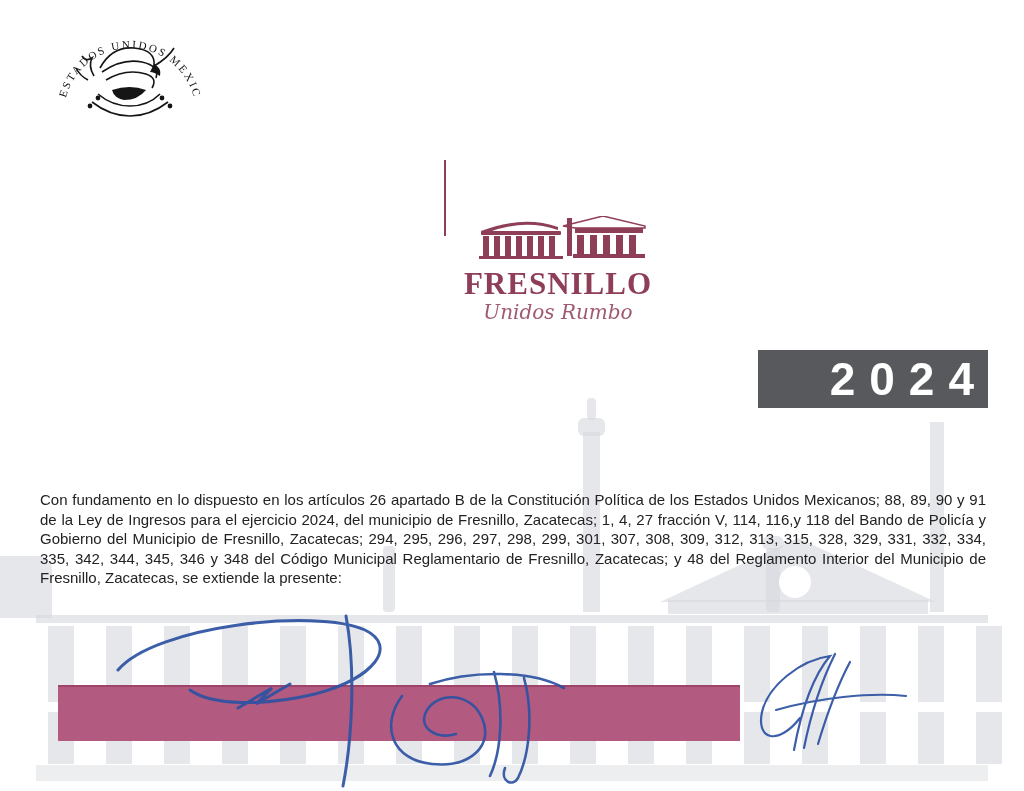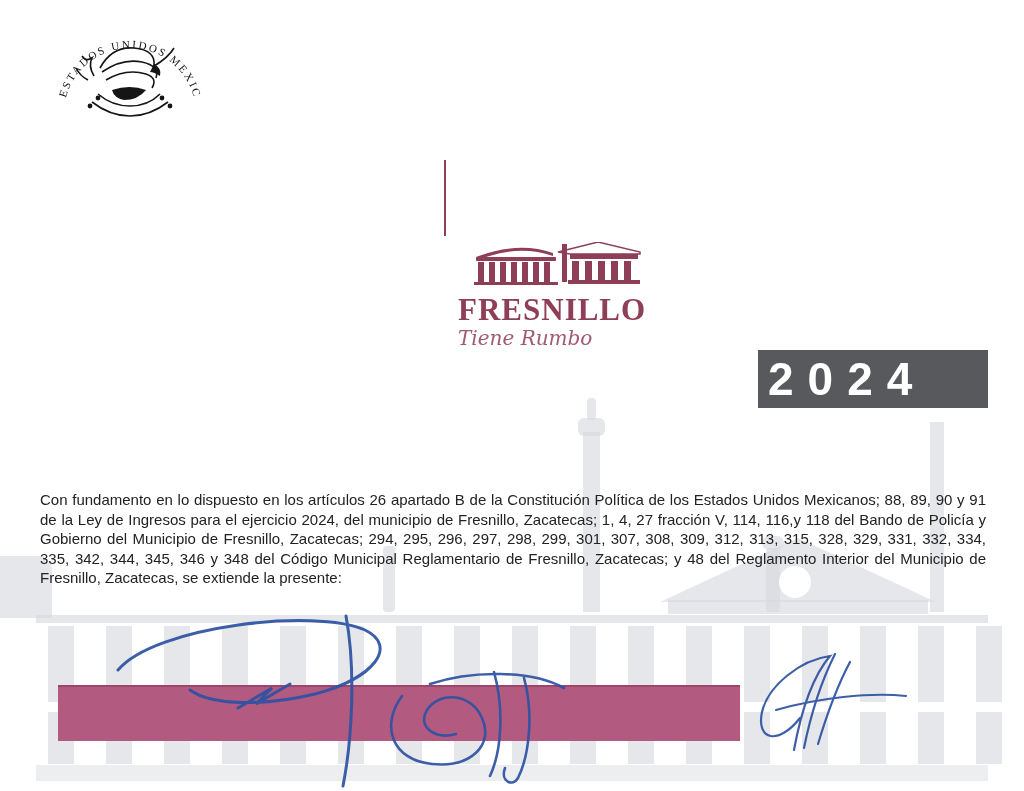--- a/index.html
+++ b/index.html
@@ -99,21 +99,21 @@
           <circle cx="120" cy="92" r="1.6" fill="#151515"></circle>
         <circle cx="48" cy="100" r="1.6" fill="#151515"></circle>
           <circle cx="128" cy="100" r="1.6" fill="#151515"></circle>
       </g>
     </svg>
   </div>
 
 
   <div class="abs content" style="left:444px;top:34px;width:2px;height:76px;background:#8e3e56;"></div>
 
-  <div class="abs content" style="left:458px;top:40px;width:200px;height:100px;">
+  <div class="abs content" style="left:458px;top:14px;width:200px;height:100px;text-align:center;">
     <svg width="190" height="46" viewBox="0 0 190 46">
       <g fill="#8e3e56">
         <path d="M20 18 Q60 2 95 14 L95 11 Q60 -1 18 15 Z"></path>
         <rect x="18" y="15" width="80" height="4" rx="1"></rect>
         <rect x="20" y="20" width="6" height="20"></rect>
           <rect x="31" y="20" width="6" height="20"></rect>
         <rect x="42" y="20" width="6" height="20"></rect>
           <rect x="53" y="20" width="6" height="20"></rect>
         <rect x="64" y="20" width="6" height="20"></rect>
           <rect x="75" y="20" width="6" height="20"></rect>
@@ -124,24 +124,24 @@
         <rect x="114" y="19" width="7" height="19"></rect>
           <rect x="127" y="19" width="7" height="19"></rect>
         <rect x="140" y="19" width="7" height="19"></rect>
           <rect x="153" y="19" width="7" height="19"></rect>
         <rect x="166" y="19" width="7" height="19"></rect>
         <rect x="110" y="38" width="72" height="4"></rect>
         <path d="M100 10 L140 0 L182 10 L182 12 L112 12 Z" fill="none" stroke="#8e3e56" stroke-width="1.5"></path>
       </g>
     </svg>
     <div class="logo-word">FRESNILLO</div>
-    <div style="font-family:'DejaVu Serif',serif;font-style:italic;font-size:20px;color:#a05a74;margin-top:-2px;">Tiene Rumbo</div>
+    <div style="font-family:'DejaVu Serif',serif;font-style:italic;font-size:20px;color:#a05a74;margin-top:-2px;">Unidos Rumbo</div>
   </div>
 
-  <div class="abs content" style="left:758px;top:48px;width:230px;height:58px;background:#58595c;display:flex;align-items:center;justify-content:flex-start;">
+  <div class="abs content" style="left:758px;top:48px;width:230px;height:58px;background:#58595c;display:flex;align-items:center;justify-content:flex-end;">
     <span style="color:#fff;font-weight:bold;font-size:46px;letter-spacing:14px;padding-left:10px;">2024</span>
   </div>
 
   <div class="abs content legal" style="left:40px;top:130px;width:946px;height:96px;">Con fundamento en lo dispuesto en los artículos 26 apartado B de la Constitución Política de los Estados Unidos Mexicanos; 88, 89, 90 y 91 de la Ley de Ingresos para el ejercicio 2024, del municipio de Fresnillo, Zacatecas; 1, 4, 27 fracción V, 114, 116,y 118 del Bando de Policía y Gobierno del Municipio de Fresnillo, Zacatecas; 294, 295, 296, 297, 298, 299, 301, 307, 308, 309, 312, 313, 315, 328, 329, 331, 332, 334, 335, 342, 344, 345, 346 y 348 del Código Municipal Reglamentario de Fresnillo, Zacatecas; y 48 del Reglamento Interior del Municipio de Fresnillo, Zacatecas, se extiende la presente:</div>
 
   <div class="abs content banner" style="left:58px;top:229px;width:682px;height:56px;">
     
     
   </div>
 

